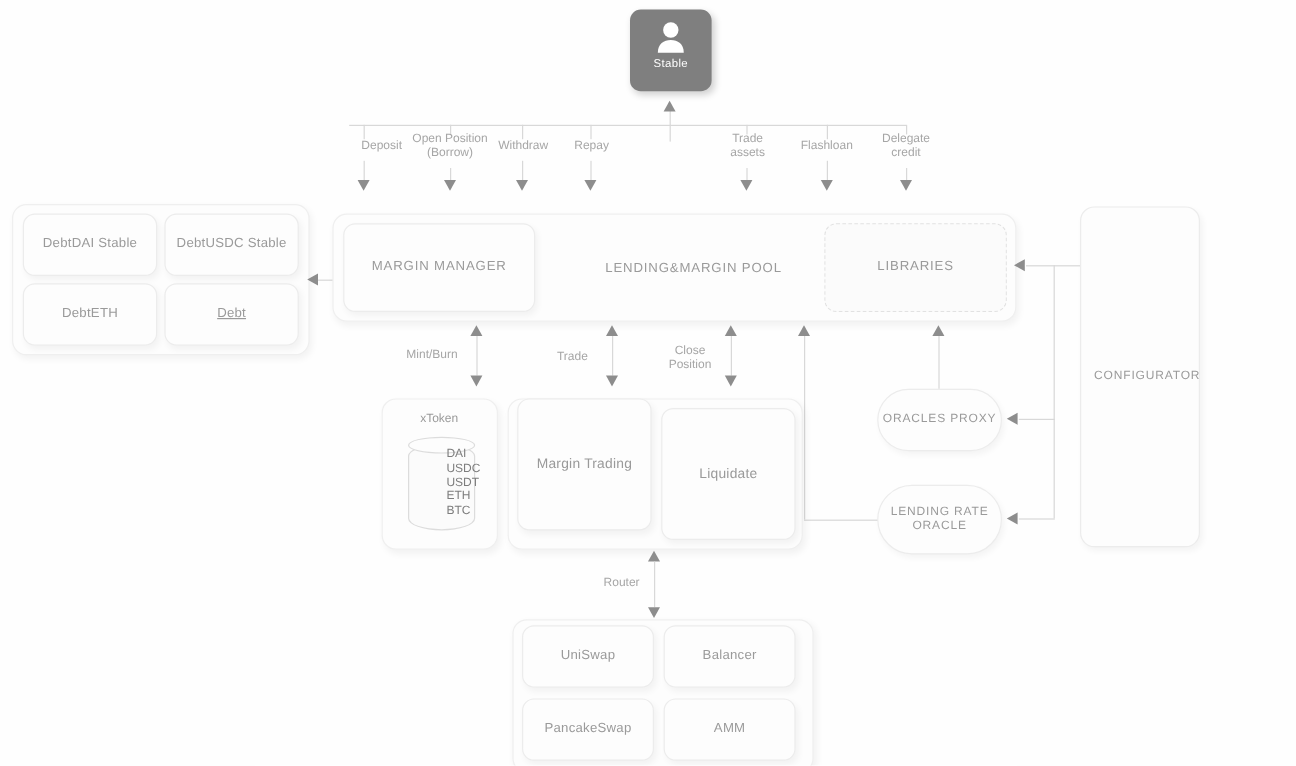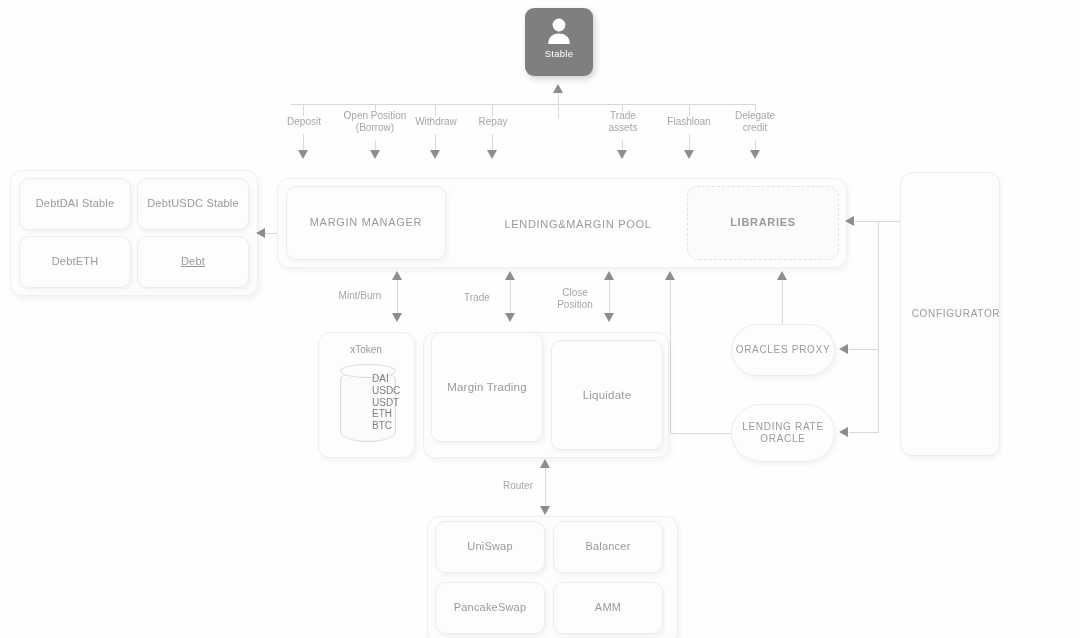--- a/index.html
+++ b/index.html
@@ -128,21 +128,21 @@
     </svg>
     <div class="t-label">Stable</div>
   </div>
 
   <div class="ln vln" style="left:558px; top:92px; height:26px;"></div>
   <div class="arw arw-up" style="left:553px; top:84px;"></div>
 
   <div class="ln hln" style="left:291px; top:104px; width:464px;"></div>
 
   <div class="ln vln" style="left:303px; top:104px; height:12px;"></div>
-  <div class="elabel" style="left:273px; top:116px; width:62px;">Deposit</div>
+  <div class="elabel" style="left:273px; top:116px; width:62px;text-align:right;">Deposit</div>
   <div class="ln vln" style="left:303px; top:134px; height:19px;"></div>
   <div class="arw arw-down" style="left:298px; top:150px;"></div>
 
   <div class="ln vln" style="left:375px; top:104px; height:8px;"></div>
   <div class="elabel" style="left:337px; top:110px; width:76px;">Open Position
 (Borrow)</div>
   <div class="ln vln" style="left:375px; top:140px; height:13px;"></div>
   <div class="arw arw-down" style="left:370px; top:150px;"></div>
 
   <div class="ln vln" style="left:435px; top:104px; height:12px;"></div>
@@ -188,21 +188,21 @@
 
   <div class="ln hln" style="left:262px; top:233px; width:18px;"></div>
   <div class="arw arw-left" style="left:256px; top:228px;"></div>
 
   <div class="panel" style="left:277px; top:178px; width:570px; height:90px;">
   </div>
   <div class="node" style="left:286px; top:186px; width:160px; height:74px;">
     <span class="caps">MARGIN MANAGER</span>
   </div>
   <div class="elabel caps" style="left:478px; top:218px; width:200px; font-size:11px; color:#9a9a9a;">LENDING&amp;MARGIN POOL</div>
-  <div class="node dashed" style="left:687px; top:186px; width:152px; height:74px;font-weight:bold;">
+  <div class="node dashed" style="left:687px; top:186px; width:152px; height:74px;">
     <span class="caps">LIBRARIES</span>
   </div>
 
   <div class="elabel" style="left:325px; top:290px; width:70px;">Mint/Burn</div>
   <div class="arw arw-up" style="left:392px; top:271px;"></div>
   <div class="ln vln" style="left:397px; top:280px; height:33px;"></div>
   <div class="arw arw-down" style="left:392px; top:313px;"></div>
 
   <div class="elabel" style="left:448px; top:292px; width:58px;">Trade</div>
   <div class="arw arw-up" style="left:505px; top:271px;"></div>

